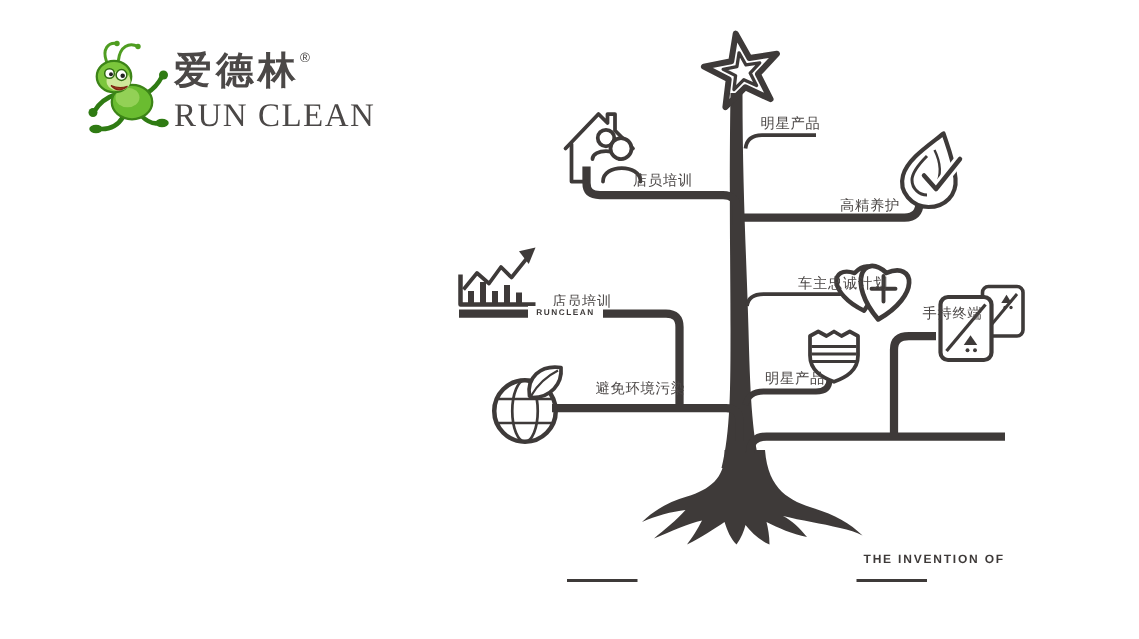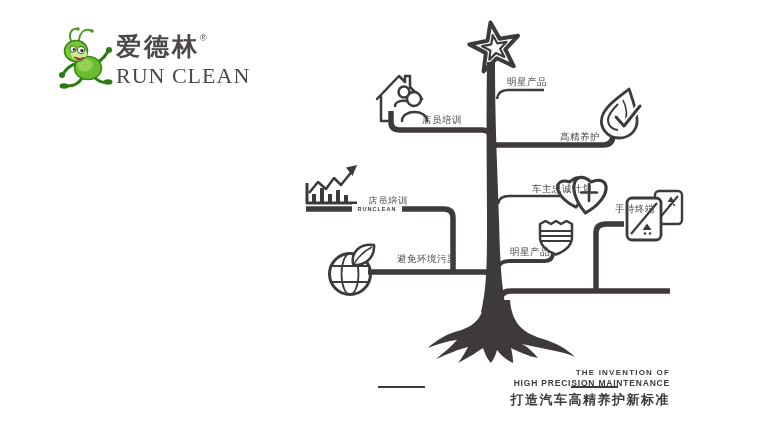--- a/index.html
+++ b/index.html
@@ -157,18 +157,16 @@
   <div class="b-label" style="left:560px;top:131px;">高精养护</div>
   <div class="b-label" style="left:368px;top:195px;">店员培训</div>
   <div class="b-label" style="left:532px;top:183px;">车主忠诚计划</div>
   <div class="b-label" style="left:615px;top:203px;">手持终端</div>
   <div class="b-label" style="left:510px;top:246px;">明星产品</div>
   <div class="b-label" style="left:361px;top:253px;margin-left:36px;">避免环境污染</div>
 
   <div class="watermark">RUNCLEAN</div>
 
   <div class="f-line f1">THE INVENTION OF</div>
-  <div class="f-line f2">HIGH PRECISION MAINTENANCE</div>
   <div class="f-dash left"></div>
   <div class="f-dash right"></div>
-  <div class="f-line f3">打造汽车高精养护新标准</div>
 
 </div>
 
 </body></html>

